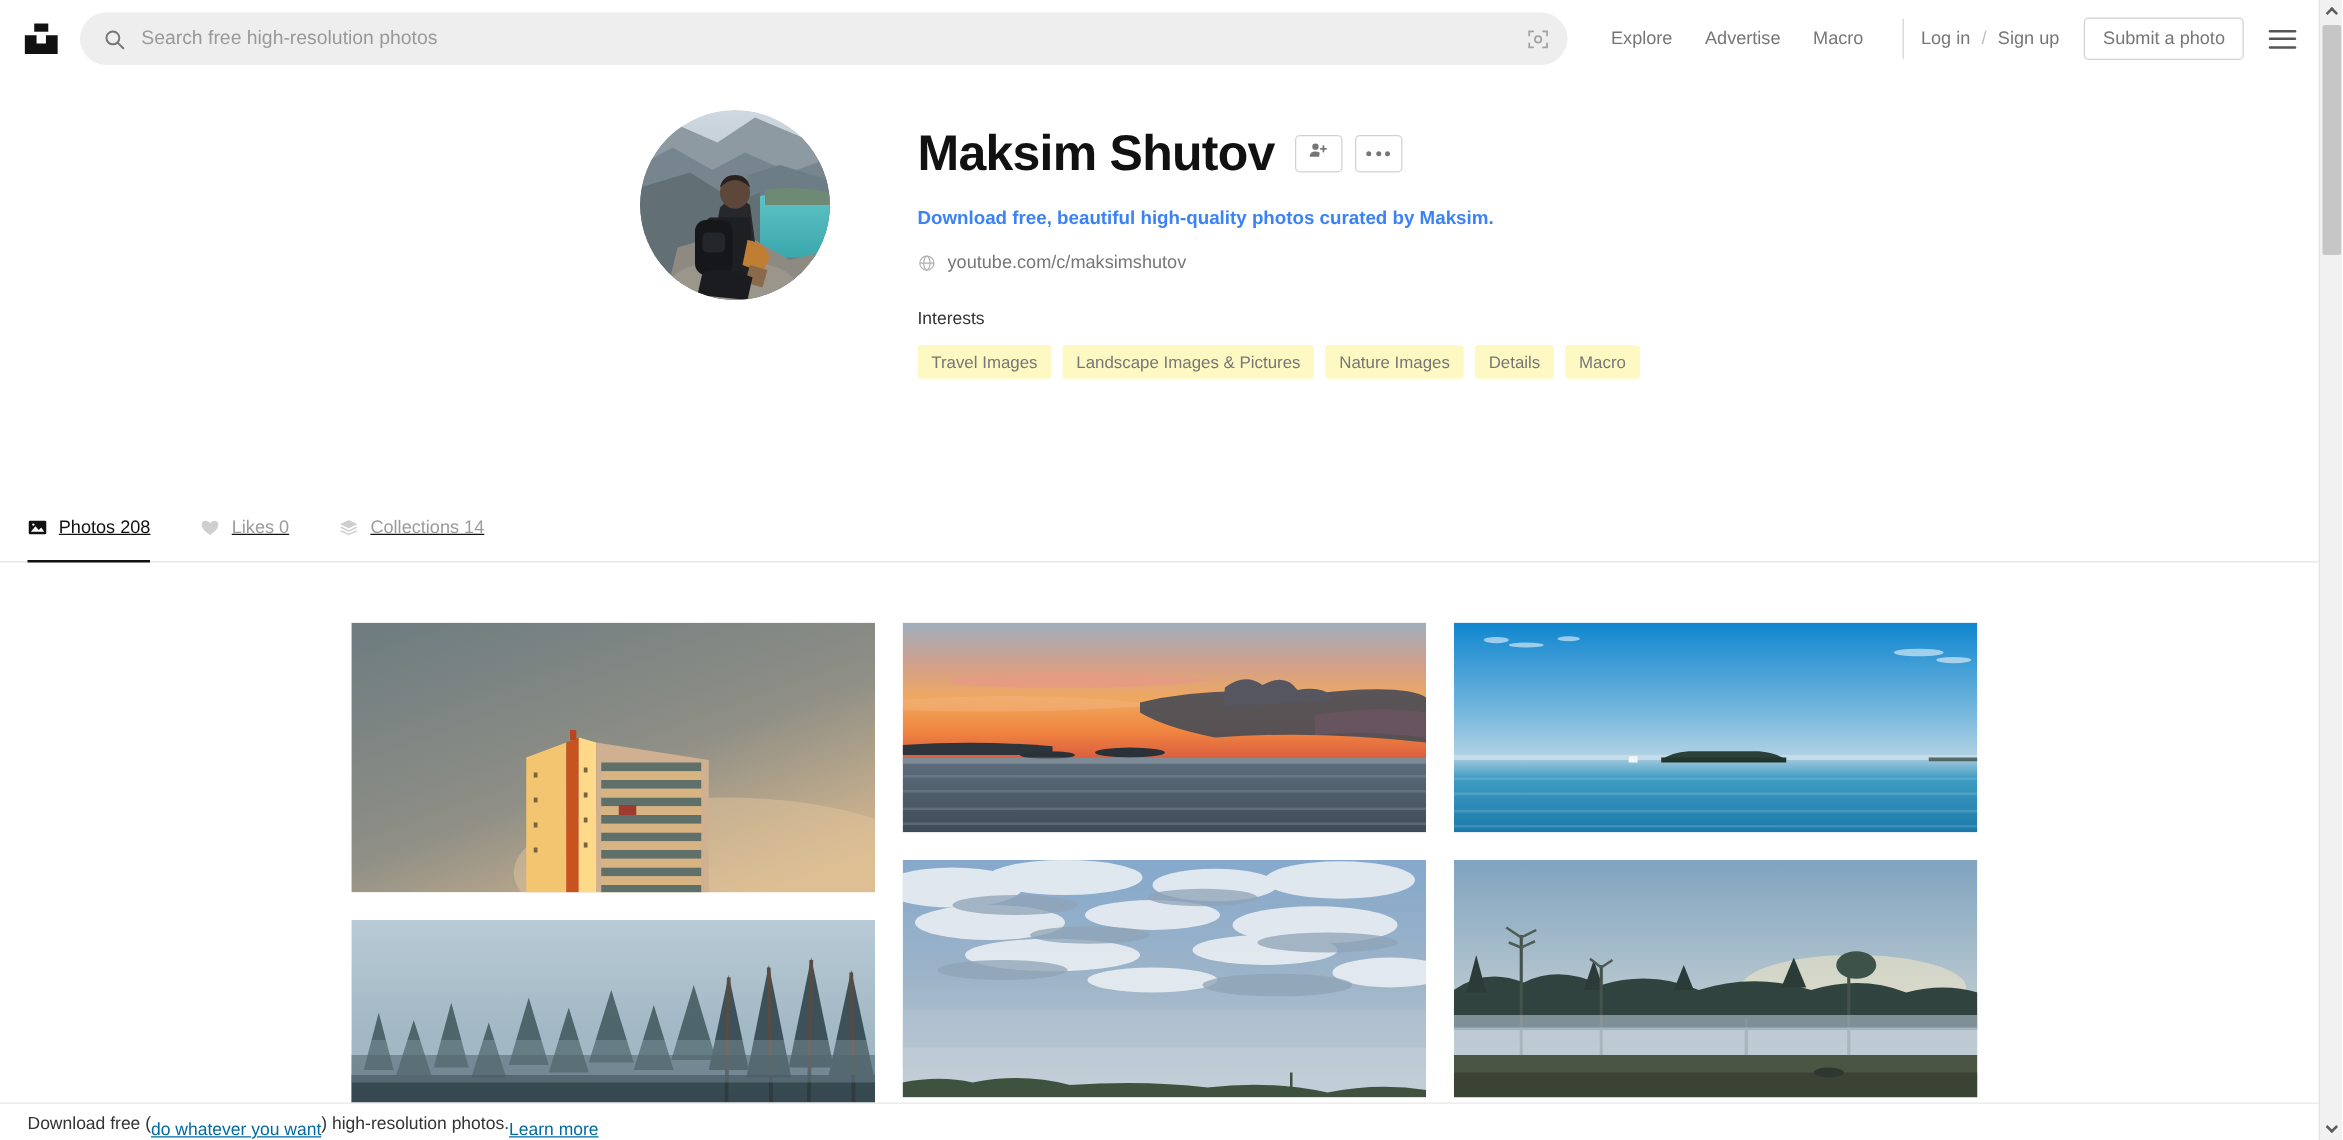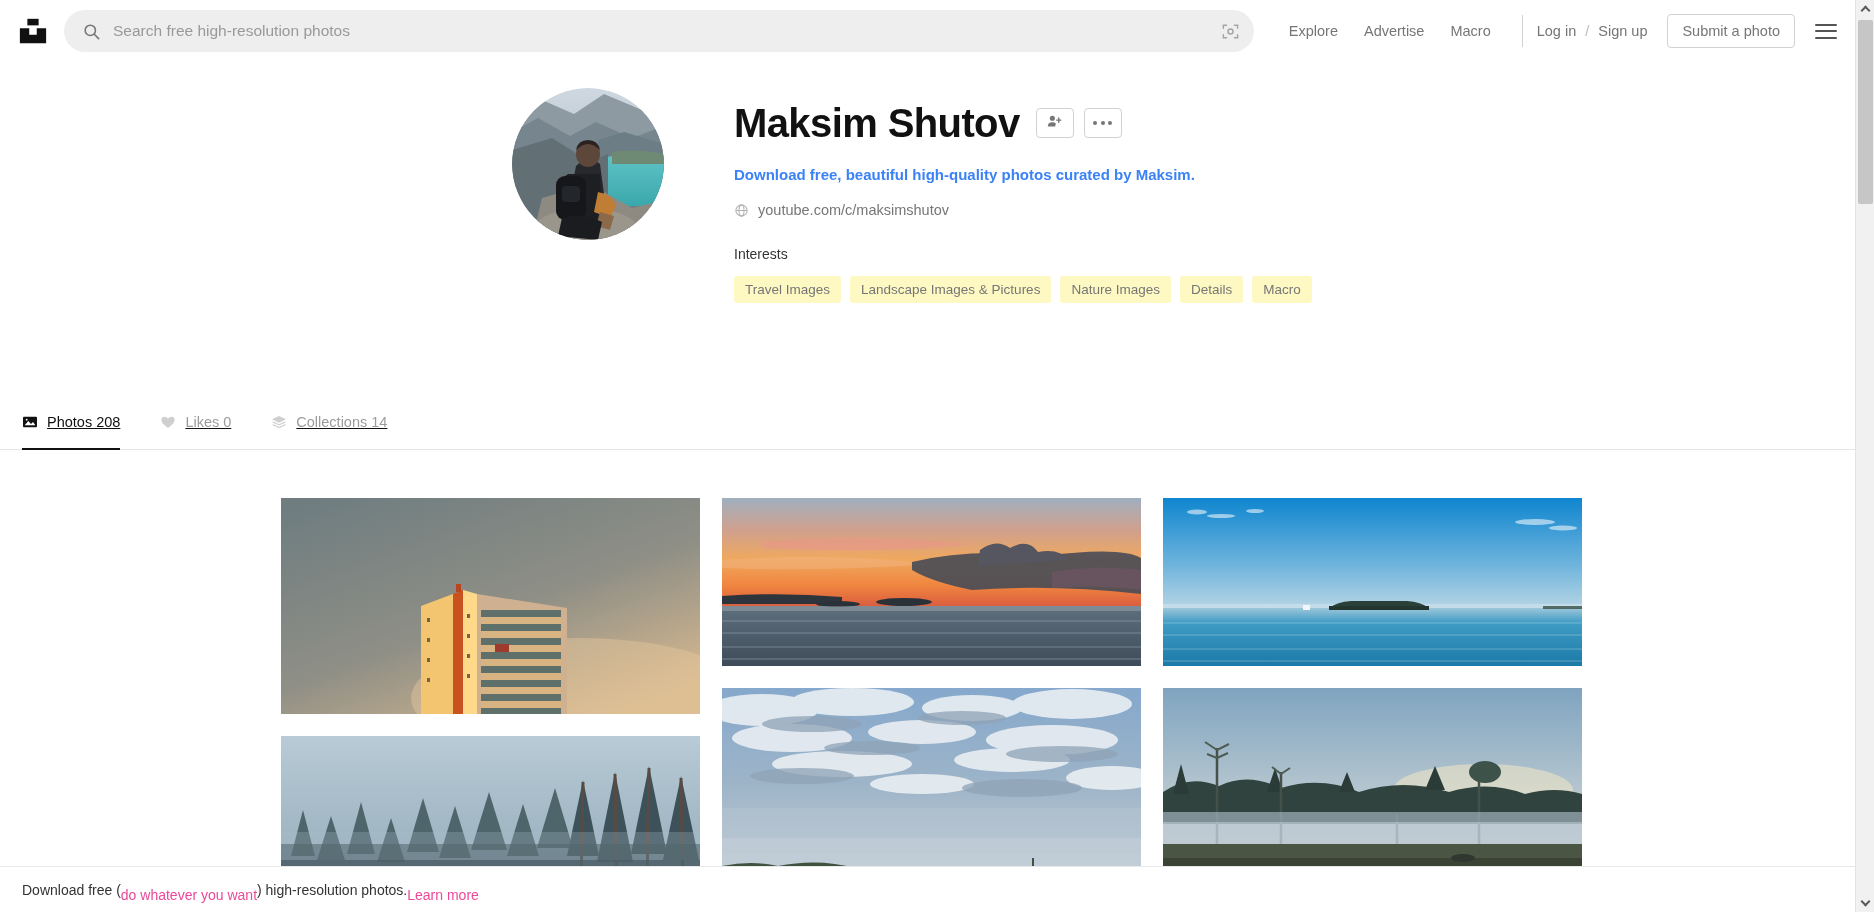--- a/index.html
+++ b/index.html
@@ -128,26 +128,26 @@
     width: 1303px;
     display: flex; gap: 22px;
   }
   .col { display: flex; flex-direction: column; gap: 22px; width: 419px; }
   .photo { width: 419px; overflow: hidden; cursor: pointer; display:block; }
   .photo svg { display: block; width: 100%; height: 100%; }
 
   
   .banner {
     position: absolute; bottom: 0; left: 0;
-    width: 1855px; height: 46px;
+    width: 1855px; height: 30px;
     background: #ffffff; border-top: 1px solid #e8e8e8;
     display: flex; align-items: center; padding-left: 22px;
     font-size: 14px; color: #333333; z-index: 50;
   }
-  .banner a { color: #ec4899; cursor: pointer; margin-top: 11px; }
+  .banner a { color: #0369a1; text-decoration: underline; cursor: pointer; margin-top: 11px; }
 
   
   .scrollbar {
     position: absolute; top: 0; right: 0;
     width: 19px; height: 912px; background: #f1f1f1;
     border-left: 1px solid #e3e3e3; z-index: 60;
   }
   .sb-arrow {
     position: absolute; left: 0; width: 18px; height: 18px;
     display: flex; align-items: center; justify-content: center; cursor: pointer;

